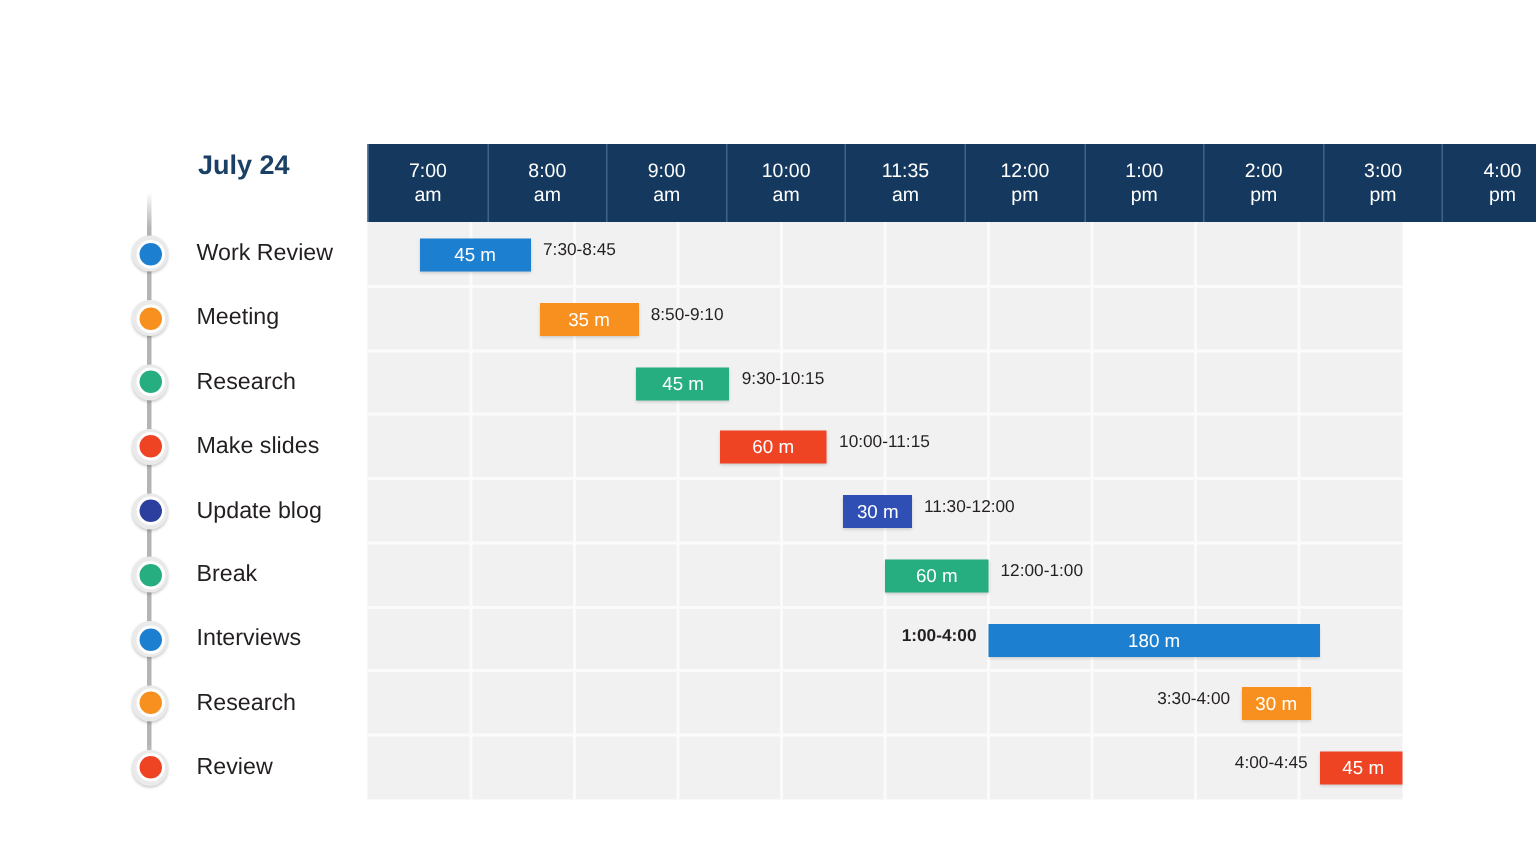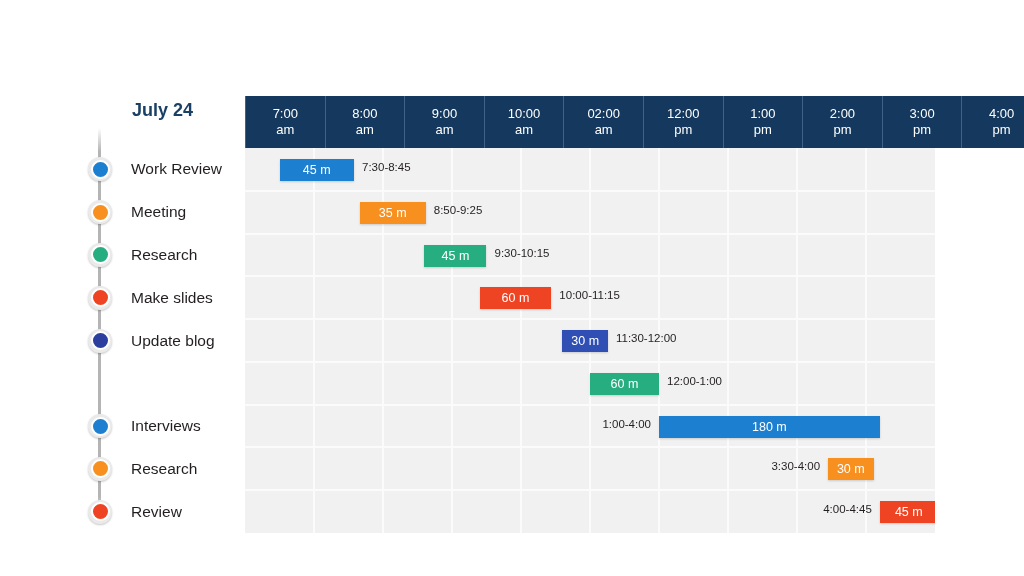--- a/index.html
+++ b/index.html
@@ -211,21 +211,21 @@
       </div>
       <div class="header-cell">
         <span>9:00</span>
         <span>am</span>
       </div>
       <div class="header-cell">
         <span>10:00</span>
         <span>am</span>
       </div>
       <div class="header-cell">
-        <span>02:00</span>
+        <span>11:35</span>
         <span>am</span>
       </div>
       <div class="header-cell">
         <span>12:00</span>
         <span>pm</span>
       </div>
       <div class="header-cell">
         <span>1:00</span>
         <span>pm</span>
       </div>
@@ -260,41 +260,41 @@
       <div class="grid-row-line" style="top: 212.889px;"></div>
       <div class="grid-row-line" style="top: 255.667px;"></div>
       <div class="grid-row-line" style="top: 298.444px;"></div>
       <div class="grid-row-line" style="top: 341.222px;"></div>
       <div class="bar-row" style="top: 0px;">
         <div class="bar" style="left: 34.5px; width: 74.52px; background: rgb(29, 127, 208);">45 m</div>
         <div class="bar-time right" style="left: 117.02px;">7:30-8:45</div>
       </div>
       <div class="bar-row" style="top: 42.7778px;">
         <div class="bar" style="left: 114.54px; width: 66.24px; background: rgb(247, 144, 30);">35 m</div>
-        <div class="bar-time right" style="left: 188.78px;">8:50-9:25</div>
+        <div class="bar-time right" style="left: 188.78px;">8:50-9:10</div>
       </div>
       <div class="bar-row" style="top: 85.5556px;">
         <div class="bar" style="left: 179.4px; width: 62.1px; background: rgb(39, 174, 128);">45 m</div>
         <div class="bar-time right" style="left: 249.5px;">9:30-10:15</div>
       </div>
       <div class="bar-row" style="top: 128.333px;">
         <div class="bar" style="left: 234.6px; width: 71.76px; background: rgb(239, 68, 35);">60 m</div>
         <div class="bar-time right" style="left: 314.36px;">10:00-11:15</div>
       </div>
       <div class="bar-row" style="top: 171.111px;">
         <div class="bar" style="left: 317.4px; width: 45.54px; background: rgb(47, 79, 181);">30 m</div>
         <div class="bar-time right" style="left: 370.94px;">11:30-12:00</div>
       </div>
       <div class="bar-row" style="top: 213.889px;">
         <div class="bar" style="left: 345px; width: 69px; background: rgb(39, 174, 128);">60 m</div>
         <div class="bar-time right" style="left: 422px;">12:00-1:00</div>
       </div>
       <div class="bar-row" style="top: 256.667px;">
         <div class="bar" style="left: 414px; width: 220.8px; background: rgb(29, 127, 208);">180 m</div>
-        <div class="bar-time left" style="right: 284px;">1:00-4:00</div>
+        <div class="bar-time left" style="right: 284px; font-weight: bold;">1:00-4:00</div>
       </div>
       <div class="bar-row" style="top: 299.444px;">
         <div class="bar" style="left: 583.05px; width: 45.54px; background: rgb(247, 144, 30);">30 m</div>
         <div class="bar-time left" style="right: 114.95px;">3:30-4:00</div>
       </div>
       <div class="bar-row" style="top: 342.222px;">
         <div class="bar" style="left: 634.8px; width: 57.96px; background: rgb(239, 68, 35);">45 m</div>
         <div class="bar-time left" style="right: 63.2px;">4:00-4:45</div>
       </div>
     </div>
@@ -333,20 +333,28 @@
         <div class="task-label">Make slides</div>
       </div>
       <div class="task-item" style="top: 171.111px;">
         <div class="task-dot-wrap">
           <div class="task-dot-outer">
             <div class="task-dot-inner" style="background: rgb(44, 62, 158);"></div>
           </div>
         </div>
         <div class="task-label">Update blog</div>
       </div>
+      <div class="task-item" style="top: 213.889px;">
+        <div class="task-dot-wrap">
+          <div class="task-dot-outer">
+            <div class="task-dot-inner" style="background: rgb(39, 174, 128);"></div>
+          </div>
+        </div>
+        <div class="task-label">Break</div>
+      </div>
       <div class="task-item" style="top: 256.667px;">
         <div class="task-dot-wrap">
           <div class="task-dot-outer">
             <div class="task-dot-inner" style="background: rgb(29, 127, 208);"></div>
           </div>
         </div>
         <div class="task-label">Interviews</div>
       </div>
       <div class="task-item" style="top: 299.444px;">
         <div class="task-dot-wrap">

